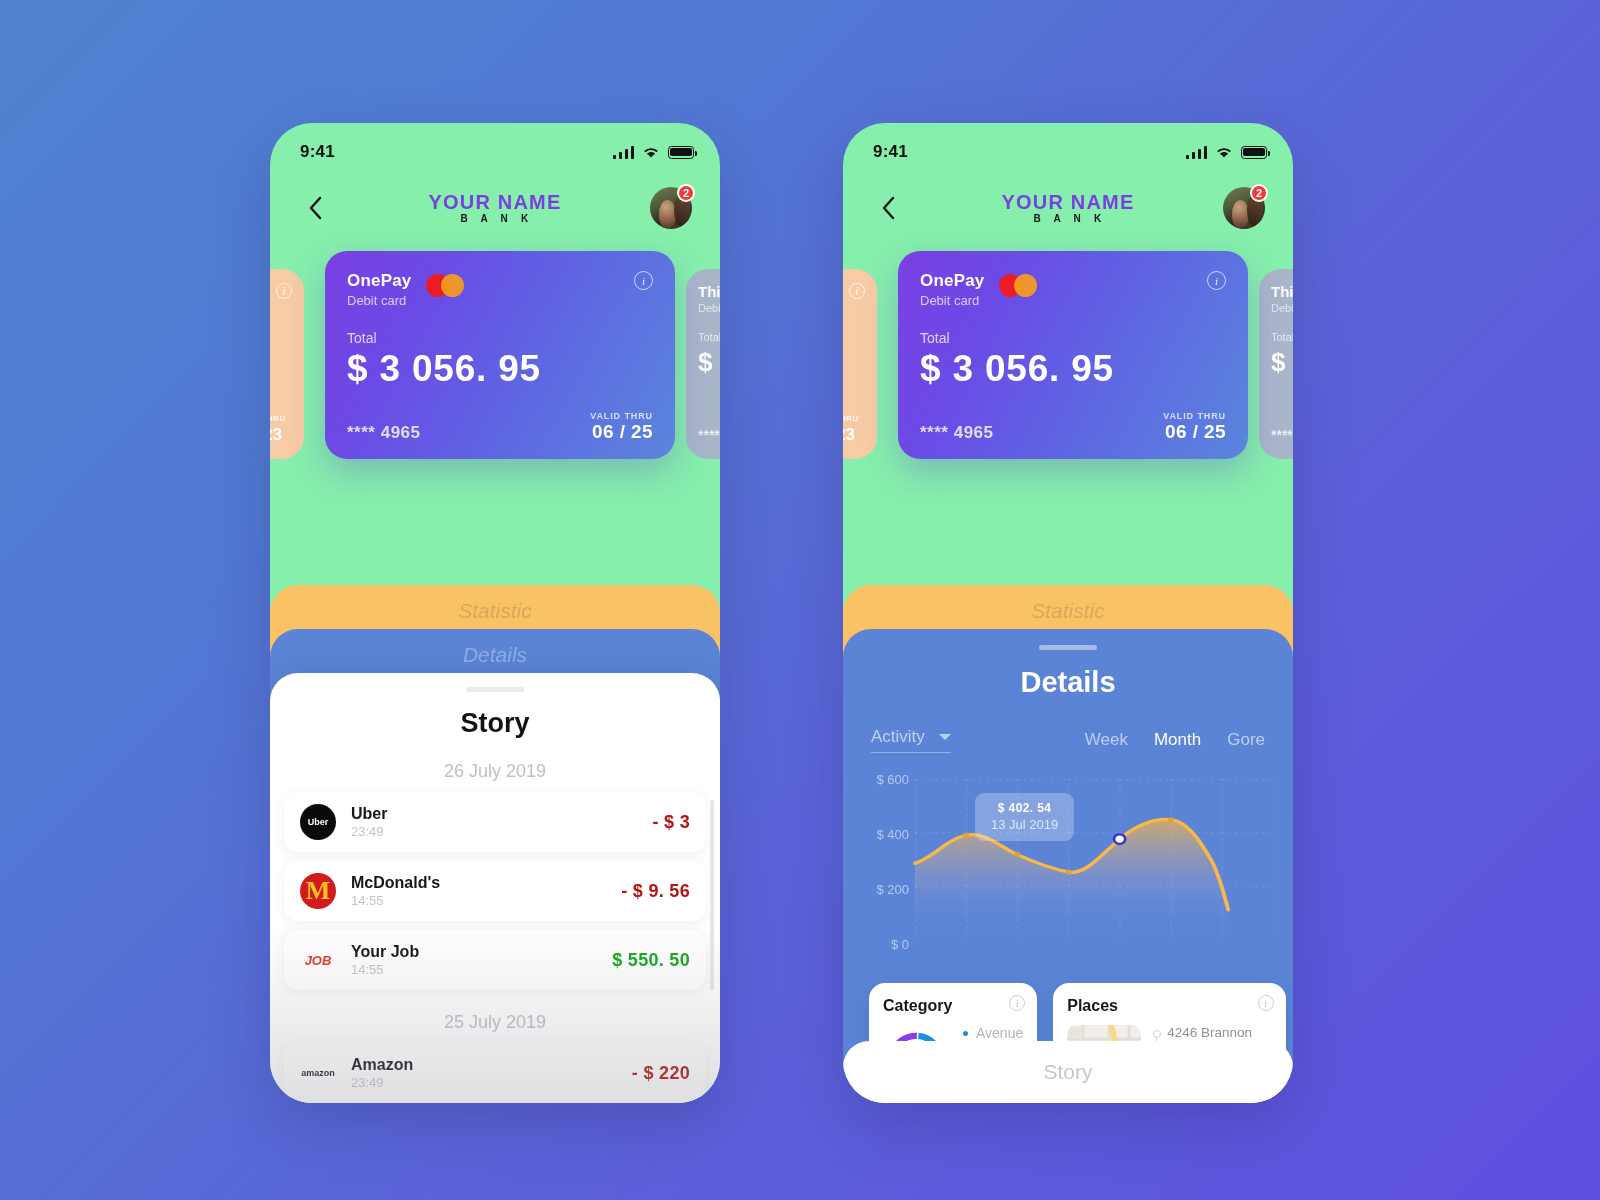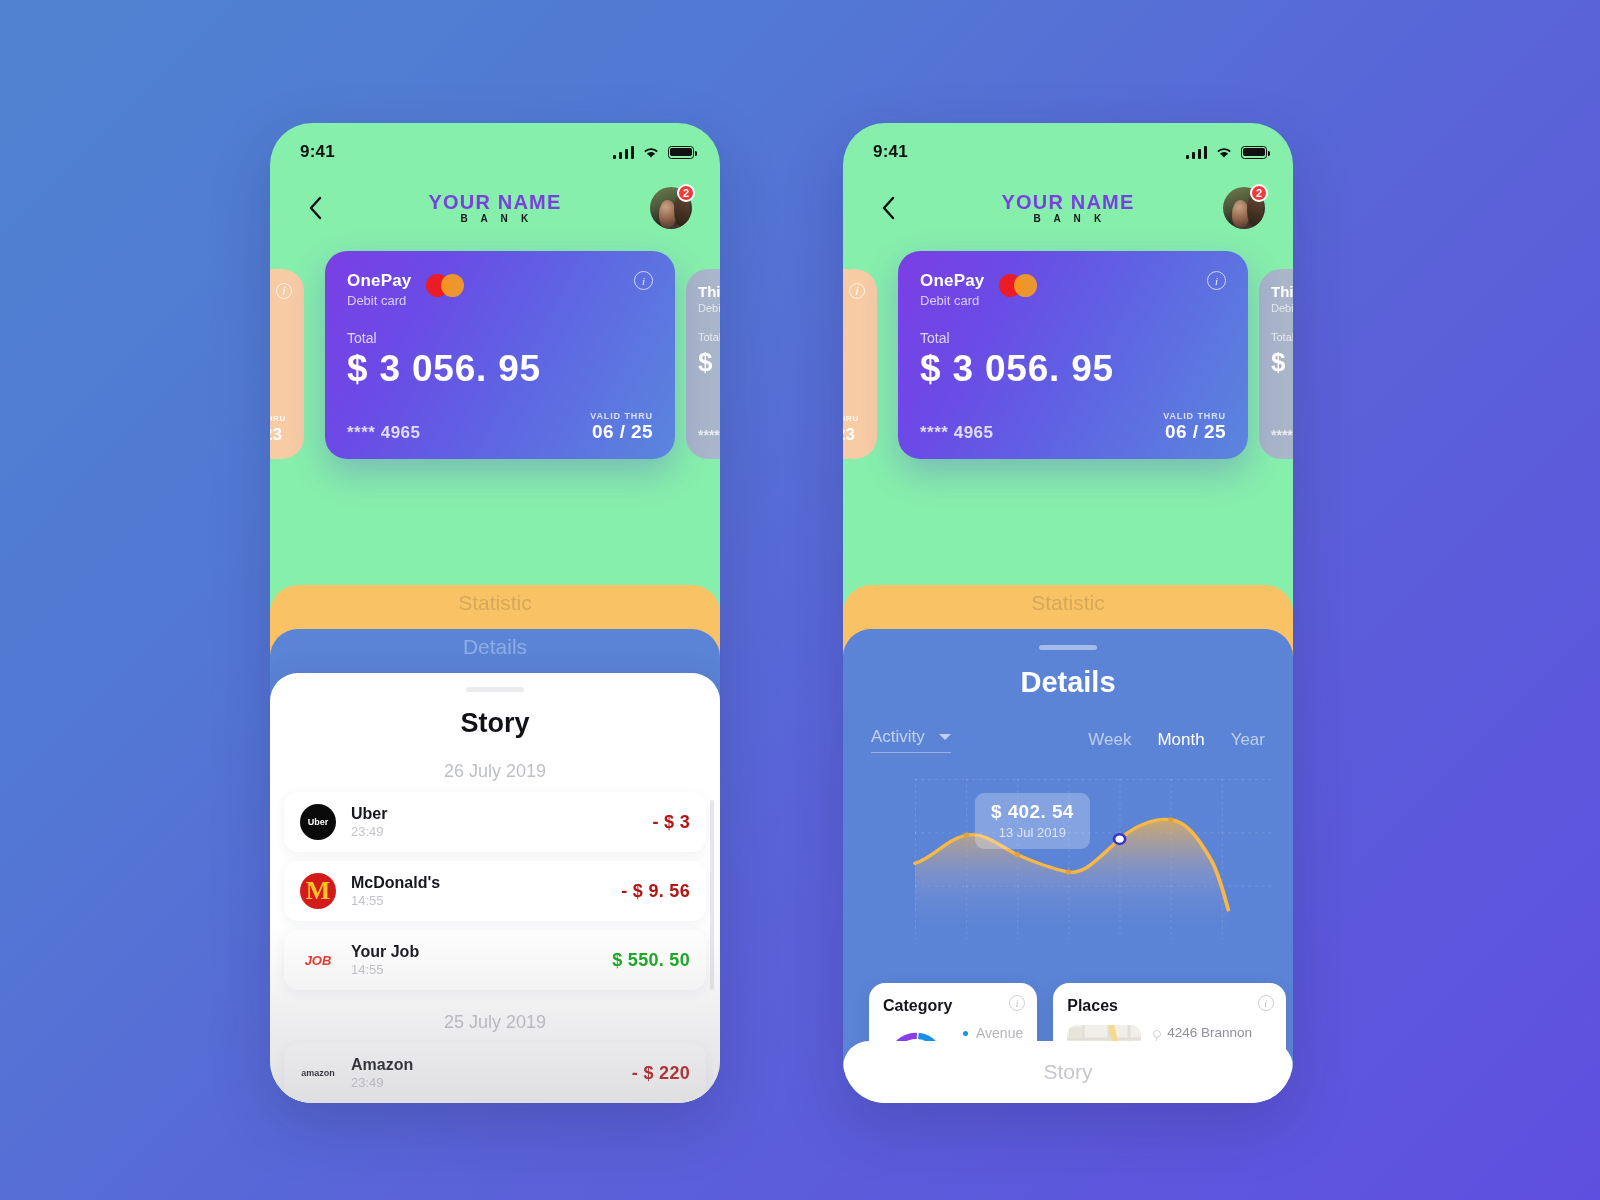--- a/index.html
+++ b/index.html
@@ -104,21 +104,21 @@
   .mc-bottom { position: absolute; left: 22px; right: 22px; bottom: 16px; display: flex; align-items: flex-end; }
   .mc-num { font-size: 17px; font-weight: 700; color: rgba(255,255,255,.80); letter-spacing: .5px; }
   .mc-valid { margin-left: auto; text-align: right; }
   .mc-valid-lbl { font-size: 9px; font-weight: 700; letter-spacing: .9px; color: rgba(255,255,255,.76); }
   .mc-valid-val { font-size: 19px; font-weight: 600; letter-spacing: .4px; }
 
   
   .sheet { position: absolute; left: 0; right: 0; border-radius: 28px 28px 0 0; }
   .sheet-statistic { background: #f9c365; height: 70px; text-align: center; }
   .sheet-details-collapsed { background: #5b84d6; height: 70px; text-align: center; }
-  .sheet-label { font-size: 21px; padding-top: 6px; }
+  .sheet-label { font-size: 21px; padding-top: 14px; font-style: italic; }
   .lbl-on-yellow { color: #d8a85a; }
   .lbl-on-blue { color: #8fadE4; }
 
   
   #l-statistic { top: 462px; }
   #l-details   { top: 506px; }
   #l-story     { top: 550px; bottom: 0; background: #fff; border-radius: 28px 28px 0 0;
                  box-shadow: 0 -4px 22px rgba(40,50,90,.10); overflow: hidden; }
   .grabber { width: 58px; height: 5px; border-radius: 3px; background: #ebebee; margin: 14px auto 0; }
   .sheet-title { text-align: center; font-size: 27px; font-weight: 800; color: #111217; margin-top: 16px; }
@@ -162,21 +162,21 @@
   .period span { font-size: 17px; color: rgba(255,255,255,.60); cursor:pointer; }
   .period span.active { color: #fff; font-weight: 400; }
 
   .chart-box { position: relative; height: 190px; margin: 18px 16px 0 10px; }
   .y-labels { position:absolute; left: 4px; top: 0; bottom: 0; width: 52px; }
   .y-labels div { position:absolute; right:0; font-size: 13px; color: rgba(255,255,255,.55); transform: translateY(-50%); }
   .plot { position:absolute; left: 62px; right: 4px; top: 8px; bottom: 22px; }
   .plot svg { display:block; width:100%; height:100%; overflow: visible; }
   .tooltip { position:absolute; left: 122px; top: 22px; background: rgba(255,255,255,.26);
              border-radius: 9px; padding: 8px 16px 9px; text-align:center; }
-  .tt-amt { font-size: 19px; font-weight: 800; color:#fff; letter-spacing:.4px; }
+  .tt-amt { font-size: 12px; font-weight: 800; color:#fff; letter-spacing:.4px; }
   .tt-date { font-size: 13px; color: rgba(255,255,255,.72); margin-top: 2px; }
 
   .bottom-cards { display:flex; gap: 16px; padding: 0 26px; margin-top: 22px; }
   .mini-card { flex: 1; background:#fff; border-radius: 16px; padding: 14px 14px 12px; position:relative;
                box-shadow: 0 6px 18px rgba(30,40,90,.12); }
   .mini-title { font-size: 16px; font-weight: 700; color:#16171d; }
   .mini-info { position:absolute; right: 12px; top: 12px; width: 16px; height:16px; border-radius:50%;
                border: 1.3px solid #cfcfd6; color:#b9b9c2; font-size:10px; font-style:italic;
                font-family:"Liberation Serif", serif; display:flex; align-items:center; justify-content:center; cursor:pointer; }
   .cat-body { display:flex; align-items:center; margin-top: 10px; }
@@ -441,25 +441,31 @@
     <div class="details-title">Details</div>
 
     <div class="filters">
       <div class="activity-sel">
         <span>Activity</span>
         <span class="chev"></span>
       </div>
       <div class="period">
         <span>Week</span>
         <span class="active">Month</span>
-        <span>Year</span>
+        <span>Gore</span>
       </div>
     </div>
 
     <div class="chart-box">
+      <div class="y-labels">
+        <div style="top:8px">$ 600</div>
+        <div style="top:63px">$ 400</div>
+        <div style="top:118px">$ 200</div>
+        <div style="top:173px">$ 0</div>
+      </div>
 
       <div class="plot">
         <svg viewBox="0 0 320 165" preserveAspectRatio="none">
           <defs>
             <linearGradient id="areaFill" x1="0" y1="0" x2="0" y2="1">
               <stop offset="0%" stop-color="#f8b747" stop-opacity=".72"></stop>
               <stop offset="55%" stop-color="#a9a3c6" stop-opacity=".28"></stop>
               <stop offset="100%" stop-color="#5b84d6" stop-opacity="0"></stop>
             </linearGradient>
             <pattern id="gridP" width="45.7" height="55" patternUnits="userSpaceOnUse">

